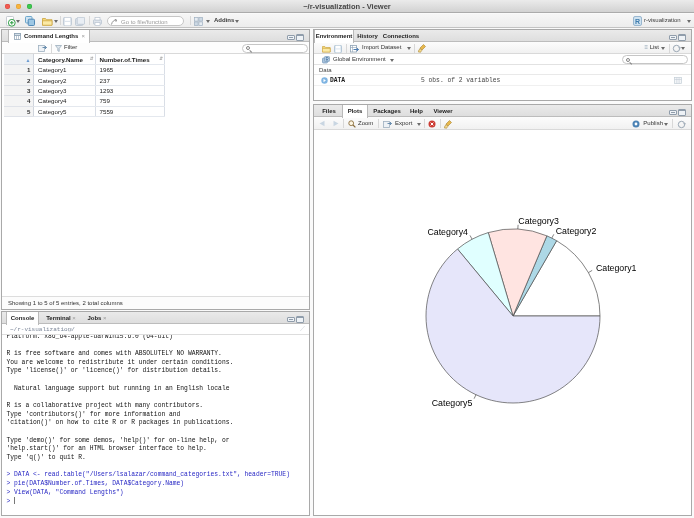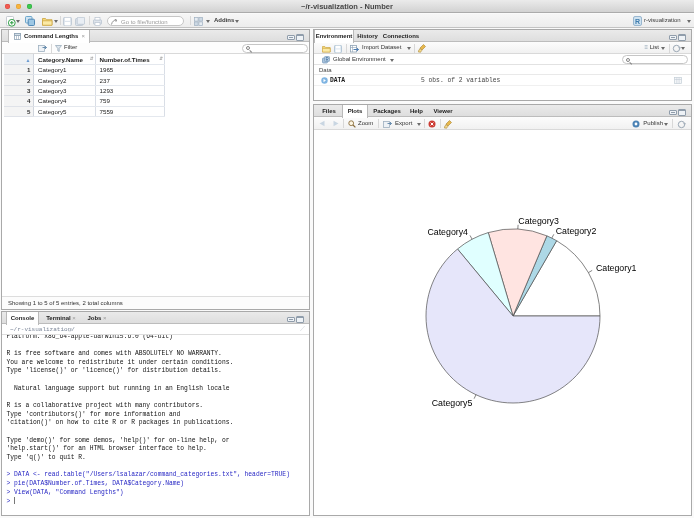--- a/index.html
+++ b/index.html
@@ -33,21 +33,21 @@
 
 pre, .mono { font-family:"Liberation Mono",monospace; }
 </style>
 </head>
 <body>
 
 <div id="titlebar" class="abs">
   <div class="light" style="left:5.1px;background:#f15b51;box-shadow:inset 0 0 0 0.5px #d9443c;"></div>
   <div class="light" style="left:16.1px;background:#f8b43e;box-shadow:inset 0 0 0 0.5px #dd9a2f;"></div>
   <div class="light" style="left:27.1px;background:#3ec94f;box-shadow:inset 0 0 0 0.5px #2aa73c;"></div>
-  <div id="title">~/r-visualization - Number</div>
+  <div id="title">~/r-visualization - Viewer</div>
 </div>
 
 <div id="toolbar" class="abs">
 
   <svg class="abs" style="left:4px;top:1.5px;" width="12" height="11" viewBox="0 0 12 11">
     <rect x="2.5" y="0.5" width="7" height="9" rx="0.8" fill="#fff" stroke="#b9bfc6" stroke-width="0.8"></rect>
     <circle cx="7.8" cy="6.8" r="3.4" fill="#fff" stroke="#2e9e44" stroke-width="1"></circle>
     <path d="M7.8 5 v3.6 M6 6.8 h3.6" stroke="#2e9e44" stroke-width="1.1"></path>
   </svg>
   <span class="caret abs" style="left:16px;top:6px;"></span>

